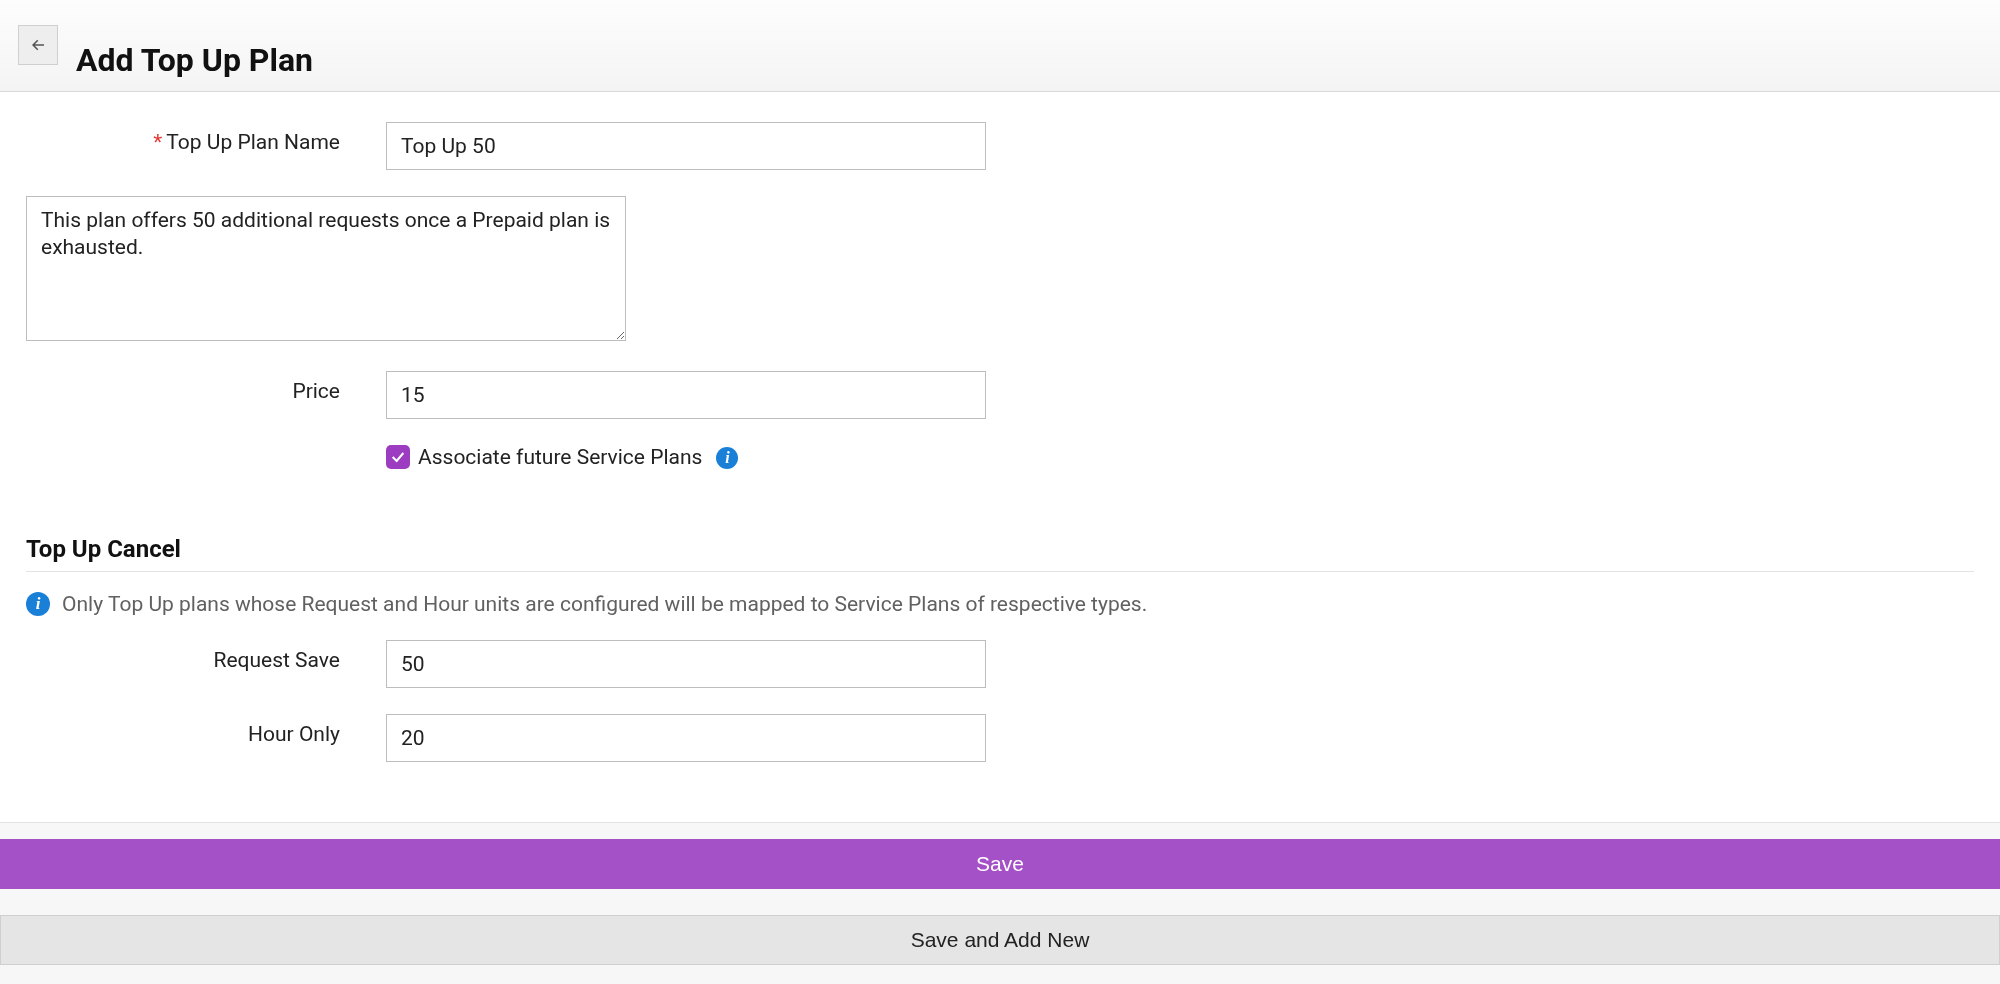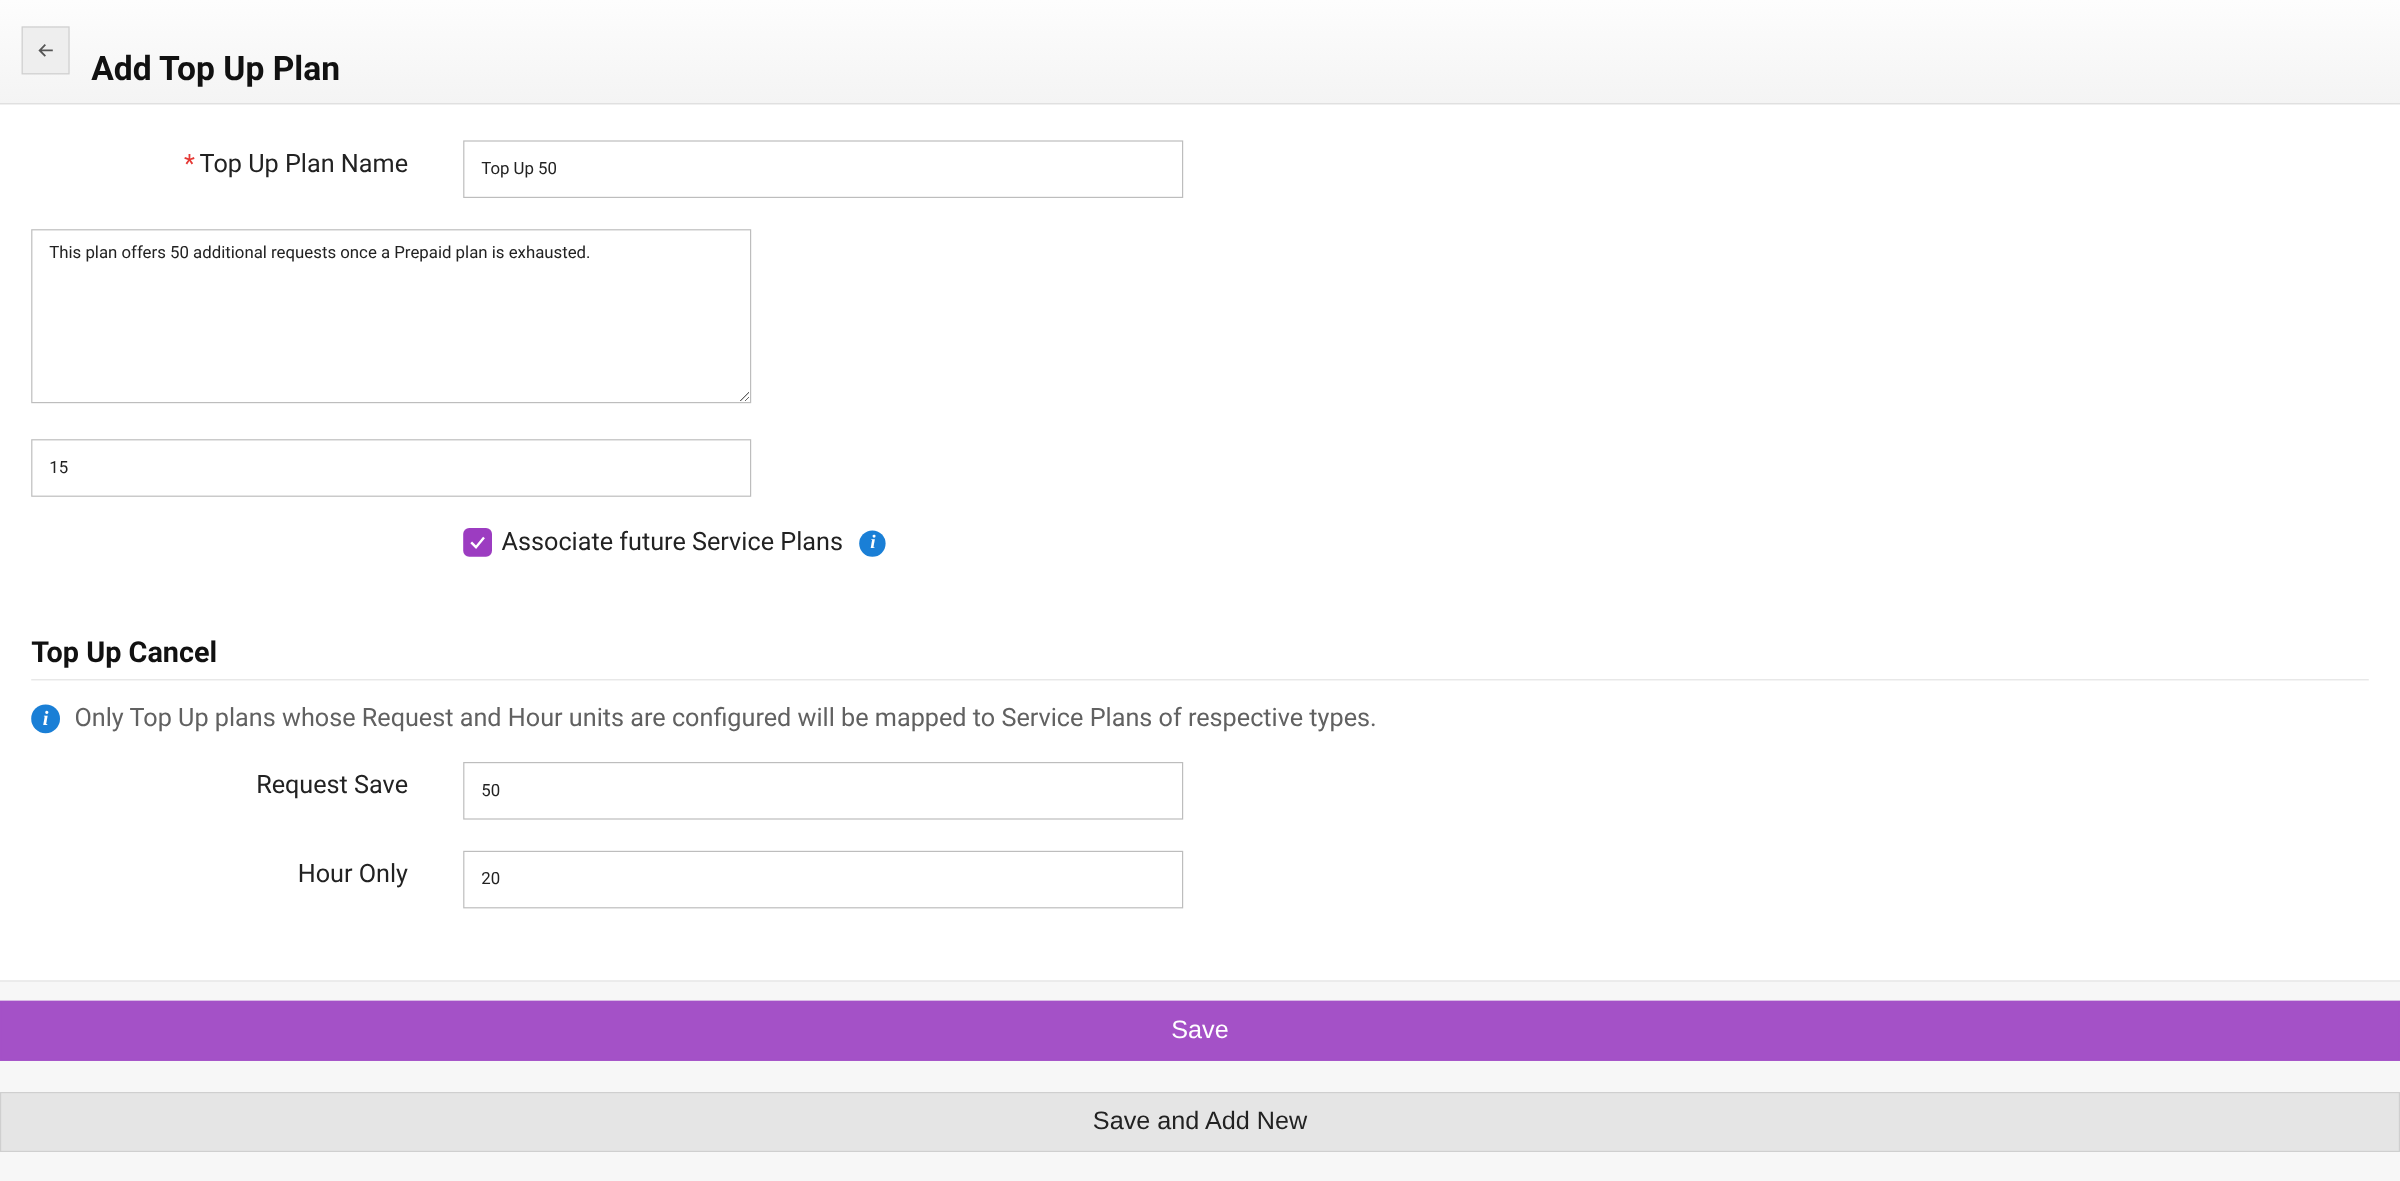--- a/index.html
+++ b/index.html
@@ -11,35 +11,35 @@
     background: linear-gradient(#fdfdfd, #f4f4f4);
     border-bottom: 1px solid #d9d9d9;
   }
   .back-btn {
     width: 40px; height: 40px;
     border: 1px solid #cfcfcf; background: #eeeeee;
     display: flex; align-items: center; justify-content: center;
     cursor: pointer;
   }
   .back-btn svg { width: 18px; height: 18px; fill: #555; }
-  .page-title { font-size: 28px; font-weight: 700; color: #111; margin-top: 31px; }
+  .page-title { font-size: 32px; font-weight: 700; color: #111; margin-top: 31px; }
 
   .form-zone { padding: 30px 26px 0 26px; }
   .form-row {
     display: flex; align-items: flex-start; margin-bottom: 26px;
   }
   .form-row.valign-center { align-items: center; }
   .label-col {
     width: 360px; text-align: right; padding-right: 46px;
     font-size: 21px; color: #222; padding-top: 8px;
   }
   .required-star { color: #e53935; font-size: 21px; margin-right: 4px; }
   .field-col { flex: 0 0 auto; }
   input.text-in, textarea.text-in {
-    width: 600px; border: 1px solid #bdbdbd; font-size: 14px;
+    width: 600px; border: 1px solid #bdbdbd; font-size: 21px;
     padding: 10px 14px; font-family: inherit; color: #222;
     outline: none; background: #fff;
   }
   input.text-in { height: 48px; }
   textarea.text-in { height: 145px; resize: both; line-height: 1.3; }
 
   .checkbox-row .label-col { padding-top: 0; }
   .check-wrap { display: flex; align-items: flex-end; gap: 8px; }
   .check-box {
     width: 24px; height: 24px; border-radius: 5px;
@@ -106,20 +106,21 @@
       </div>
     </div>
 
     <div class="form-row">
       <div class="field-col">
         <textarea class="text-in" style="">This plan offers 50 additional requests once a Prepaid plan is exhausted.</textarea>
       </div>
     </div>
 
     <div class="form-row">
+      <div class="label-col">Price</div>
       <div class="field-col">
         <input class="text-in" type="text" value="15" style="">
       </div>
     </div>
 
     <div class="form-row checkbox-row valign-center">
       <div class="label-col"></div>
       <div class="field-col">
         <div class="check-wrap">
           <div class="check-box">

